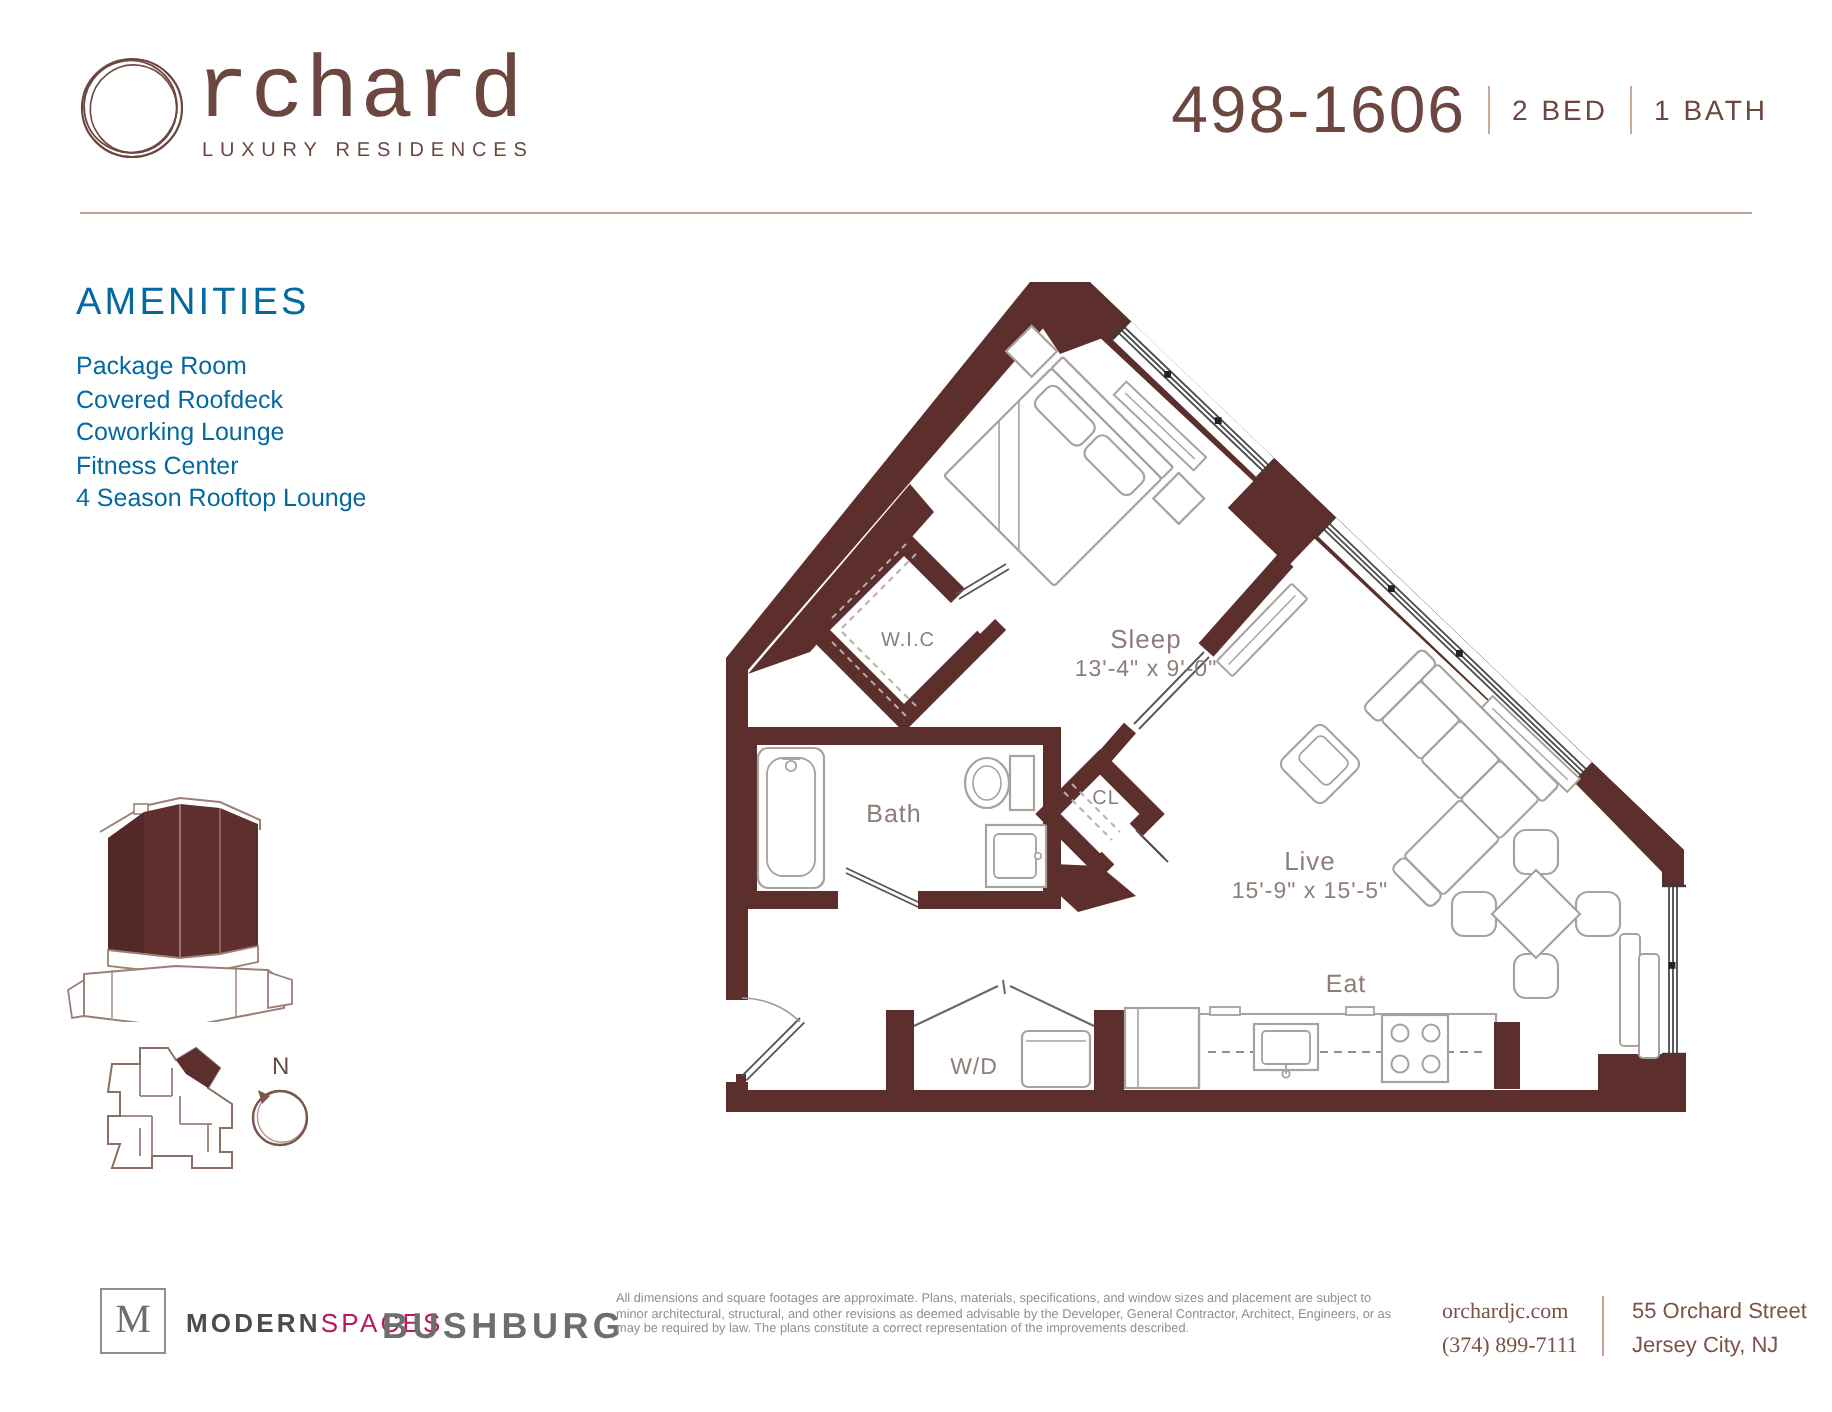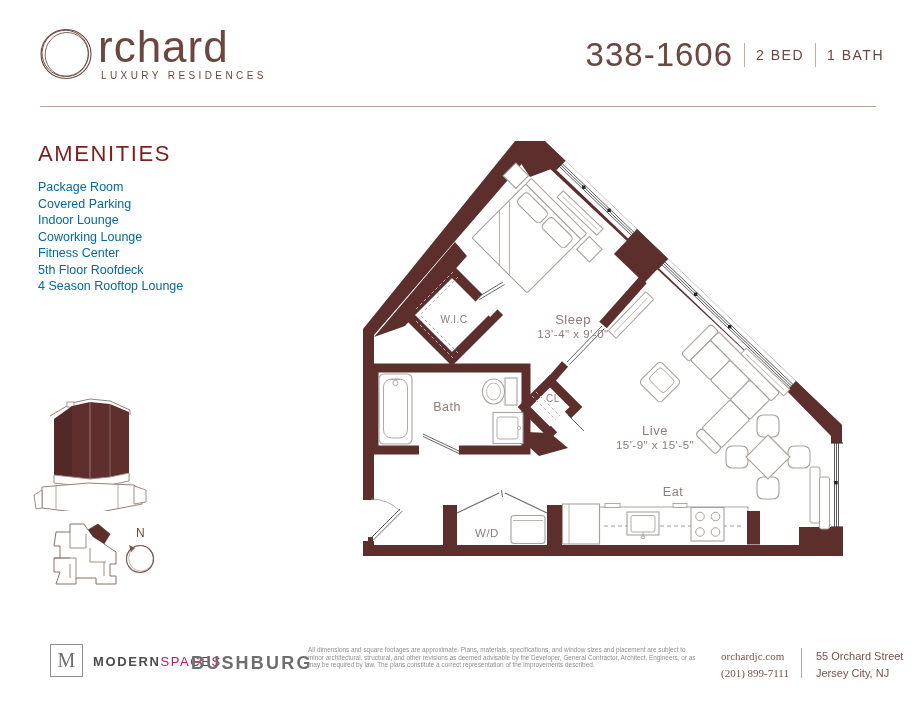--- a/index.html
+++ b/index.html
@@ -2,31 +2,31 @@
 <html><head>
 <meta charset="utf-8">
 <style>
   html,body{margin:0;padding:0;background:#fff;}
   body{width:916px;height:706px;position:relative;font-family:"Liberation Sans",sans-serif;overflow:hidden;}
   .abs{position:absolute;}
 
   
   .logo{left:38px;top:24px;display:flex;align-items:flex-start;}
   .logo-text{margin-left:2px;}
-  .logo-word{font-size:44px;color:#6b473f;letter-spacing:1px;line-height:46px;font-weight:400;}
+  .logo-word{font-size:44px;color:#6b473f;letter-spacing:1px;line-height:46px;font-weight:400;font-family:Liberation Mono, monospace;}
   .logo-tag{font-size:10px;color:#6b473f;letter-spacing:3.4px;margin-top:0;margin-left:3px;}
   .unitinfo{top:36px;right:32px;display:flex;align-items:center;color:#6b473f;}
   .unit-num{font-size:33px;letter-spacing:1px;}
   .unit-sep{width:1px;height:24px;background:#c8ab9d;margin:0 11px;}
   .unit-bb{font-size:14px;letter-spacing:1.5px;}
   .hrule{left:40px;right:40px;top:106px;height:1px;background:#c2a494;}
 
   
   .amen{left:38px;top:141px;}
-  .amen-title{font-size:22px;letter-spacing:1.6px;color:#7f1d1d;margin-bottom:12px;}
+  .amen-title{font-size:19px;letter-spacing:1.6px;color:#0369a1;margin-bottom:12px;}
   .amen-list div{font-size:12.5px;line-height:16.5px;color:#0369a1;}
 
   
   .f-mbox{left:50px;top:644px;width:31px;height:31px;border:1px solid #8f8f8f;display:flex;align-items:center;justify-content:center;
           font-family:"Liberation Serif",serif;font-size:20px;color:#6e6e6e;}
   .f-ms{left:93px;top:654px;font-size:13px;letter-spacing:1.6px;}
   .f-ms .b{font-weight:bold;color:#4c4c4c;}
   .f-ms .l{color:#be185d;}
   .f-bush{left:191px;top:653px;font-size:18px;letter-spacing:2.2px;color:#6e6e6e;font-weight:bold;}
   .f-disc{left:308px;top:646px;width:392px;font-size:6.4px;line-height:7.6px;color:#8f8f8f;}
@@ -47,38 +47,36 @@
       <ellipse cx="28.8" cy="30.5" rx="21.6" ry="22" fill="none" stroke="#6b473f" stroke-width="0.8" transform="rotate(7 29 30)"></ellipse>
     </svg>
   </span>
   <div class="logo-text">
     <div class="logo-word">rchard</div>
     <div class="logo-tag">LUXURY RESIDENCES</div>
   </div>
 </div>
 
 <div class="abs unitinfo">
-  <span class="unit-num">338-1606</span>
+  <span class="unit-num">498-1606</span>
   <span class="unit-sep"></span>
   <span class="unit-bb">2 BED</span>
   <span class="unit-sep"></span>
   <span class="unit-bb">1 BATH</span>
 </div>
 
 <div class="abs hrule"></div>
 
 <div class="abs amen">
   <div class="amen-title">AMENITIES</div>
   <div class="amen-list">
       <div class="amen-item">Package Room</div>
-      <div class="amen-item">Covered Parking</div>
-      <div class="amen-item">Indoor Lounge</div>
+      <div class="amen-item">Covered Roofdeck</div>
       <div class="amen-item">Coworking Lounge</div>
       <div class="amen-item">Fitness Center</div>
-      <div class="amen-item">5th Floor Roofdeck</div>
       <div class="amen-item">4 Season Rooftop Lounge</div>
     </div>
 </div>
 
 <div class="abs" style="left:30px;top:383px;">
   <svg width="130" height="128" viewBox="0 0 130 128">
     <path d="M20,33 L42,20 L60,16 L80,18 L100,27 L100,32" fill="none" stroke="#9b8076" stroke-width="1"></path>
     <rect x="37" y="19" width="7" height="5" fill="#fff" stroke="#9b8076" stroke-width="0.8"></rect>
     <polygon points="24,36 42,23 60,19 80,21 99,29 99,90 80,94 60,96 42,94 24,92" fill="#5e2f2c"></polygon>
     <polygon points="24,36 42,23 42,94 24,92" fill="rgba(0,0,0,0.12)"></polygon>
@@ -309,19 +307,19 @@
 <div class="abs f-mbox">
   <span>M</span>
 </div>
 <div class="abs f-ms">
   <span class="b">MODERN</span><span class="l">SPACES</span>
 </div>
 <div class="abs f-bush">BUSHBURG</div>
 <div class="abs f-disc">All dimensions and square footages are approximate. Plans, materials, specifications, and window sizes and placement are subject to minor architectural, structural, and other revisions as deemed advisable by the Developer, General Contractor, Architect, Engineers, or as may be required by law. The plans constitute a correct representation of the improvements described.</div>
 <div class="abs f-c1">
   <div>orchardjc.com</div>
-  <div>(201) 899-7111</div>
+  <div>(374) 899-7111</div>
 </div>
 <div class="abs f-divider"></div>
 <div class="abs f-c2">
   <div>55 Orchard Street</div>
   <div>Jersey City, NJ</div>
 </div>
 
 </body></html>

